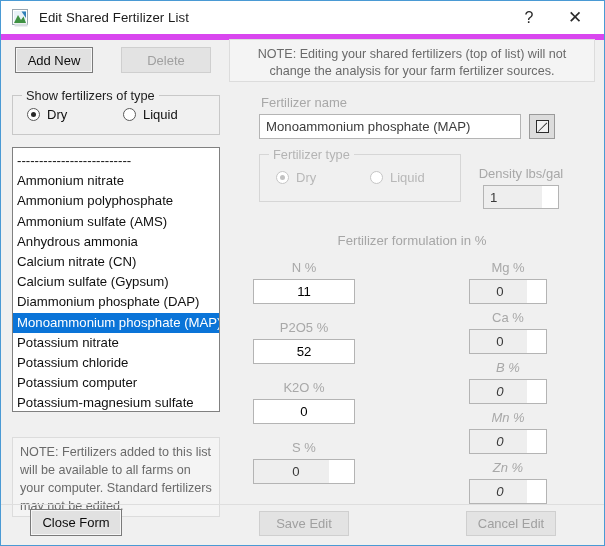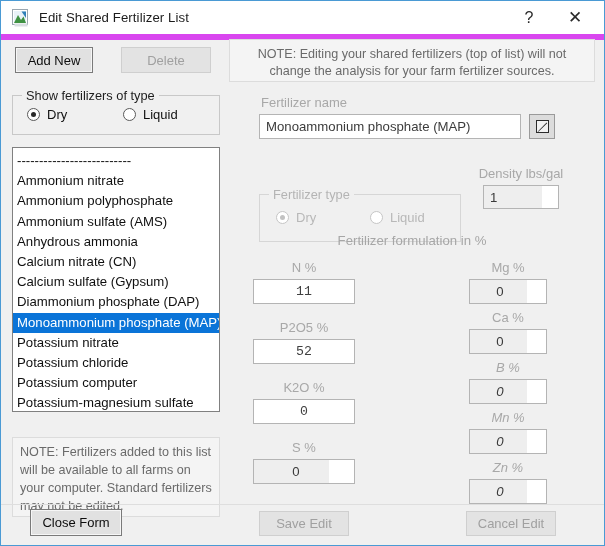--- a/index.html
+++ b/index.html
@@ -104,21 +104,21 @@
   .group-label {
     position: absolute;
     top: -8px;
     left: 9px;
     background: #f0f0f0;
     padding: 0 4px;
     font-size: 12.8px;
     color: #1d1d1d;
     white-space: nowrap;
   }
-  .group.disabled { border-color: #d6d6d6; margin-top: 40px; }
+  .group.disabled { border-color: #d6d6d6; }
   .group.disabled > .group-label { color: #b4b4b4; }
 
   .radio {
     position: absolute;
     display: flex;
     align-items: center;
     font-size: 13px;
     color: #101010;
     white-space: nowrap;
   }
@@ -205,22 +205,21 @@
     display: flex;
     align-items: center;
     justify-content: center;
     overflow: hidden;
   }
   .numbox.wide-fill {
     background: linear-gradient(to right, #eeeeee 0, #eeeeee 78%, #ffffff 78%, #ffffff 100%);
   }
   .numbox.active {
     background: #ffffff;
-    color: #404040;
-    font-family: Liberation Mono, monospace;
+    color: #000000;
   }
   .numbox.ital { font-style: italic; }
   .numbox .txt { transform: translateX(-8px); }
   .numbox.active .txt { transform: translateX(0); }
 
   .edit-icon-btn {
     position: absolute;
     box-sizing: border-box;
     background: #dcdcdc;
     border: 1px solid #9a9a9a;

